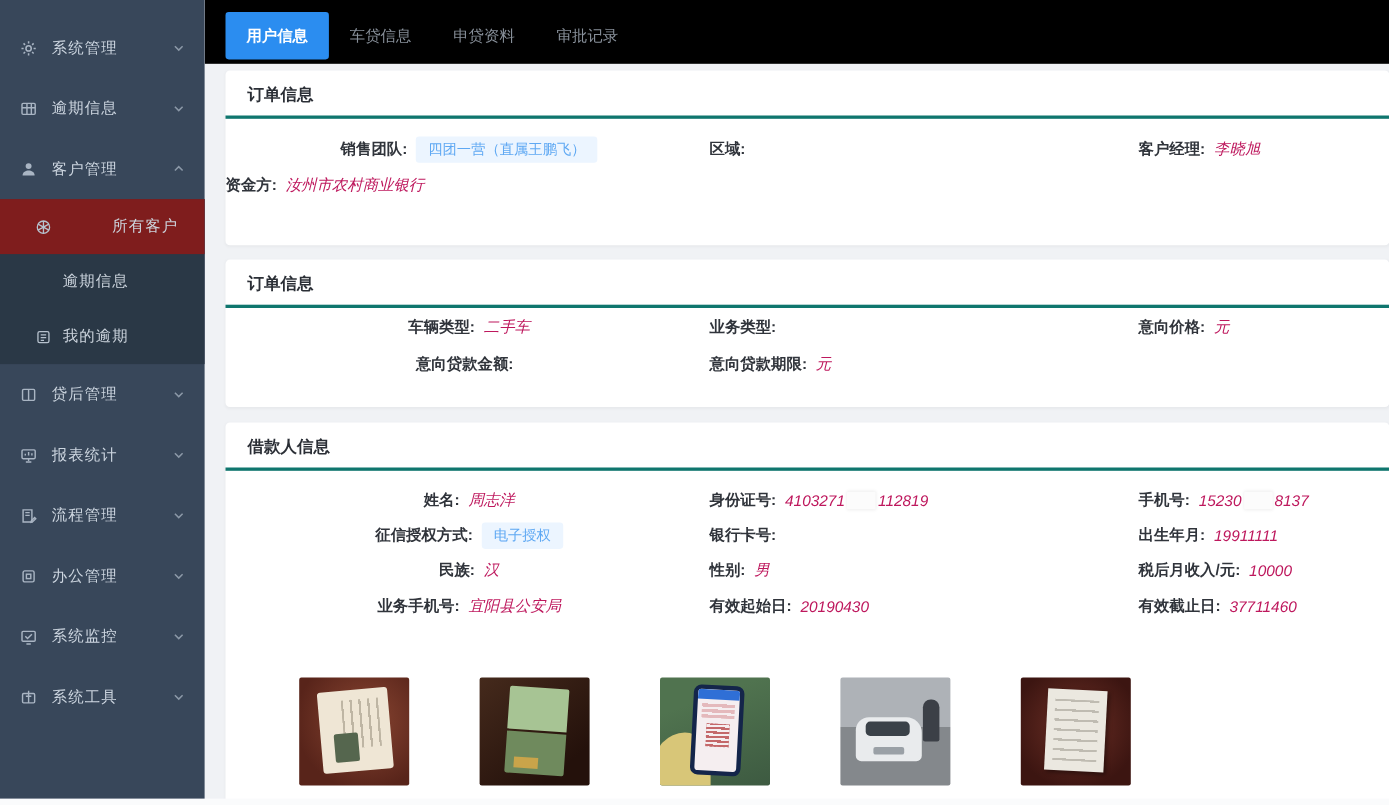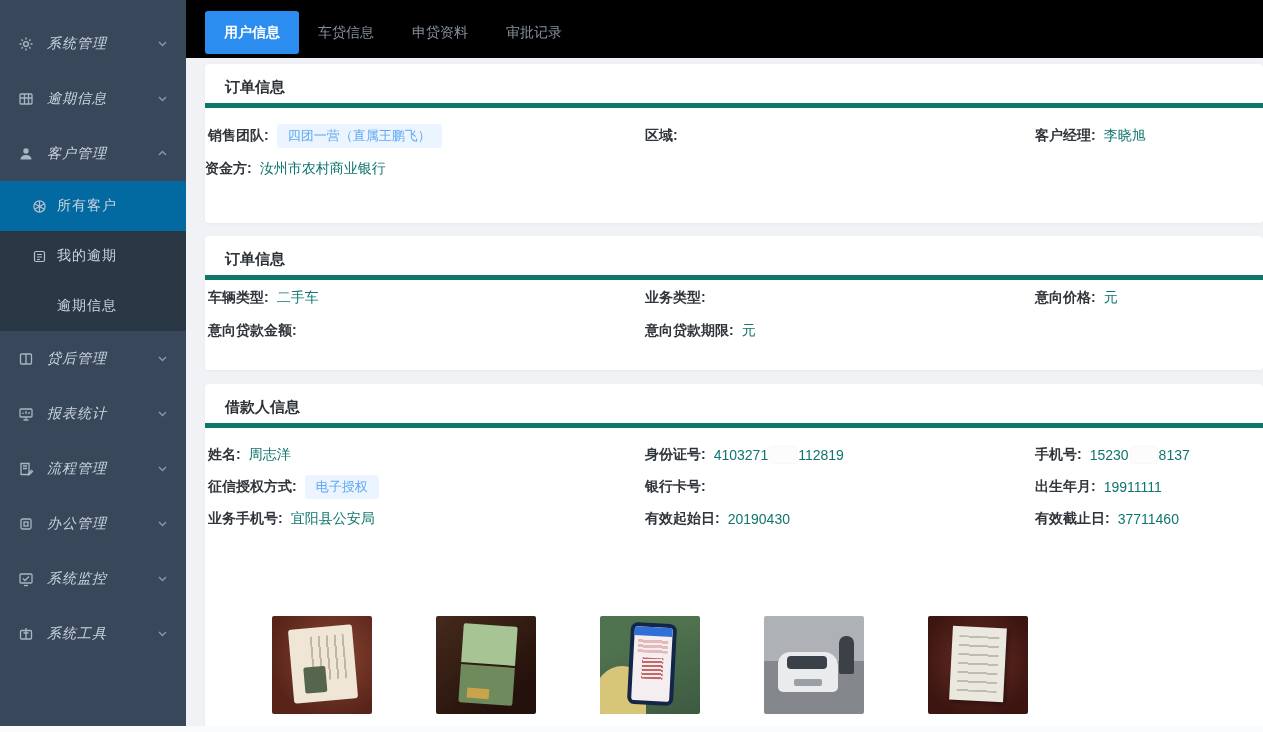--- a/index.html
+++ b/index.html
@@ -4,51 +4,51 @@
 <style>
   * { margin:0; padding:0; box-sizing:border-box; }
   html,body { width:1263px; height:732px; }
   body {
     position:relative; overflow:hidden; background:#f0f2f5;
     font-family:"Liberation Sans","DejaVu Sans",sans-serif;
   }
   
   .sidebar { position:absolute; left:0; top:0; width:186px; height:100%; background:#38475a; z-index:2; }
   .menu { padding-top:16px; }
-  .menu-item { height:55px; display:flex; align-items:center; padding:0 18px; color:#cdd6e0; font-size:14px; cursor:pointer;font-style:italic; }
+  .menu-item { height:55px; display:flex; align-items:center; padding:0 18px; color:#cdd6e0; font-size:14px; cursor:pointer; }
   .mi-icon { width:16px; height:16px; margin-right:13px; flex:none; color:#a9b5c3; }
   .mi-icon svg, .chev svg { display:block; width:100%; height:100%; }
   .mi-label { flex:1; letter-spacing:1px; }
   .chev { width:11px; height:11px; color:#8b98a7; flex:none; }
   .submenu { background:#2a3846; }
   .sub-item { height:50px; display:flex; align-items:center; padding-left:32px; color:#ccd4dd; font-size:14px; cursor:pointer; letter-spacing:1px; }
-  .sub-item.active { background:#0369a1; }
+  .sub-item.active { background:#7f1d1d;gap:45px; }
   .sub-item .mi-icon { width:15px; height:15px; margin-right:10px; color:#b6c1cd; }
   .sub-item.noicon { padding-left:57px; }
   
   .content { position:absolute; left:186px; top:0; right:0; bottom:0; background:#f0f2f5; overflow:hidden; }
   .tabstrip { position:absolute; left:0; top:0; right:0; height:58px; background:#000000; }
   .tabs { position:absolute; left:19px; top:11px; display:flex; }
   .tab { width:94px; height:43px; display:flex; align-items:center; justify-content:center; font-size:14px; color:#878f99; cursor:pointer; }
   .tab.active { background:#2b8df0; color:#fff; border-radius:3px; font-weight:700; }
   .card { position:absolute; left:19px; width:1058px; background:#fff; border-radius:4px; box-shadow:0 1px 3px rgba(0,0,0,0.04); }
   .card1 { top:64px; height:159px; }
   .card2 { top:236px; height:134px; }
   .card3 { top:384px; height:440px; }
-  .card-hd { height:44px; line-height:46px; padding:0 20px; font-size:15px; font-weight:700; color:#2b2f36; border-bottom:5px solid #0f766e; }
+  .card-hd { height:44px; line-height:46px; padding:0 20px; font-size:15px; font-weight:700; color:#2b2f36; border-bottom:3px solid #0f766e; }
   .rows { padding-top:11px; }
   .rows.tight { padding-top:1px; }
   .frow { display:flex; align-items:center; height:33px; }
   .card3 .frow { height:32px; }
   .fcol { display:flex; align-items:center; font-size:14px; min-width:0; }
-  .fcol.c1 { width:440px; padding-left:3px; }
+  .fcol.c1 { width:440px; padding-left:3px;justify-content:center; }
   .fcol.c2 { width:390px; }
   .fcol.c3 { flex:1; }
   .flabel { font-weight:700; color:#30343b; margin-right:8px; white-space:nowrap; }
-  .fvalue { color:#0f766e; white-space:nowrap; }
+  .fvalue { color:#be185d; white-space:nowrap;font-style:italic; }
   .redact { display:inline-block; width:26px; height:16px; background:#fcfcfc; box-shadow:0 0 3px rgba(0,0,0,0.08); border-radius:1px; vertical-align:-3px; margin:0 2px; }
   .tag { background:#ecf5ff; color:#5ea8f3; font-size:13px; padding:3px 11px; border-radius:3px; white-space:nowrap; }
   
   .photos { position:absolute; left:0; top:232px; display:flex; padding-left:67px; gap:64px; }
   .pitem { width:100px; }
   .thumb { width:100px; height:98px; position:relative; overflow:hidden; border-radius:2px; cursor:pointer; }
   .pcap { text-align:center; font-size:13px; color:#70757c; margin-top:13px; white-space:nowrap; }
   
   .t1 { background:radial-gradient(circle at 60% 40%, #8a4632, #58241a 75%); }
   .t1 .idcard { position:absolute; left:19px; top:11px; width:64px; height:74px; background:#efe6d5; transform:rotate(-5deg); border-radius:3px; }
@@ -141,32 +141,32 @@
     <div class="submenu">
       <div class="sub-item active">
         <span class="mi-icon">
           <svg viewBox="0 0 15 15" fill="none" stroke="currentColor" stroke-width="1.2">
               <circle cx="7.5" cy="7.5" r="5.6"></circle>
               <path d="M7.5 2v11M2.6 10.2l9.8-5.4M2.6 4.8l9.8 5.4"></path>
             </svg>
         </span>
         <span>所有客户</span>
       </div>
+      <div class="sub-item noicon">
+        <span>逾期信息</span>
+      </div>
       <div class="sub-item">
         <span class="mi-icon">
           <svg viewBox="0 0 15 15" fill="none" stroke="currentColor" stroke-width="1.2">
               <rect x="2.5" y="2.5" width="10" height="10" rx="1.5"></rect>
               <path d="M5 5.5h5M5 8h5M5 10.5h3"></path>
             </svg>
         </span>
         <span>我的逾期</span>
       </div>
-      <div class="sub-item noicon">
-        <span>逾期信息</span>
-      </div>
     </div>
 
     <div class="menu-item">
       <span class="mi-icon">
         <svg viewBox="0 0 16 16" fill="none" stroke="currentColor" stroke-width="1.3">
             <rect x="2.5" y="3" width="11" height="10" rx="1"></rect>
             <path d="M8 3v10"></path>
           </svg>
       </span>
       <span class="mi-label">贷后管理</span>
@@ -360,20 +360,34 @@
           <span class="flabel">征信授权方式:</span>
           <span class="tag">电子授权</span>
         </div>
         <div class="fcol c2">
           <span class="flabel">银行卡号:</span>
           <span class="fvalue"></span>
         </div>
         <div class="fcol c3">
           <span class="flabel">出生年月:</span>
           <span class="fvalue">19911111</span>
+        </div>
+      </div>
+      <div class="frow">
+        <div class="fcol c1">
+          <span class="flabel">民族:</span>
+          <span class="fvalue">汉</span>
+        </div>
+        <div class="fcol c2">
+          <span class="flabel">性别:</span>
+          <span class="fvalue">男</span>
+        </div>
+        <div class="fcol c3">
+          <span class="flabel">税后月收入/元:</span>
+          <span class="fvalue">10000</span>
         </div>
       </div>
       <div class="frow">
         <div class="fcol c1">
           <span class="flabel">业务手机号:</span>
           <span class="fvalue">宜阳县公安局</span>
         </div>
         <div class="fcol c2">
           <span class="flabel">有效起始日:</span>
           <span class="fvalue">20190430</span>

